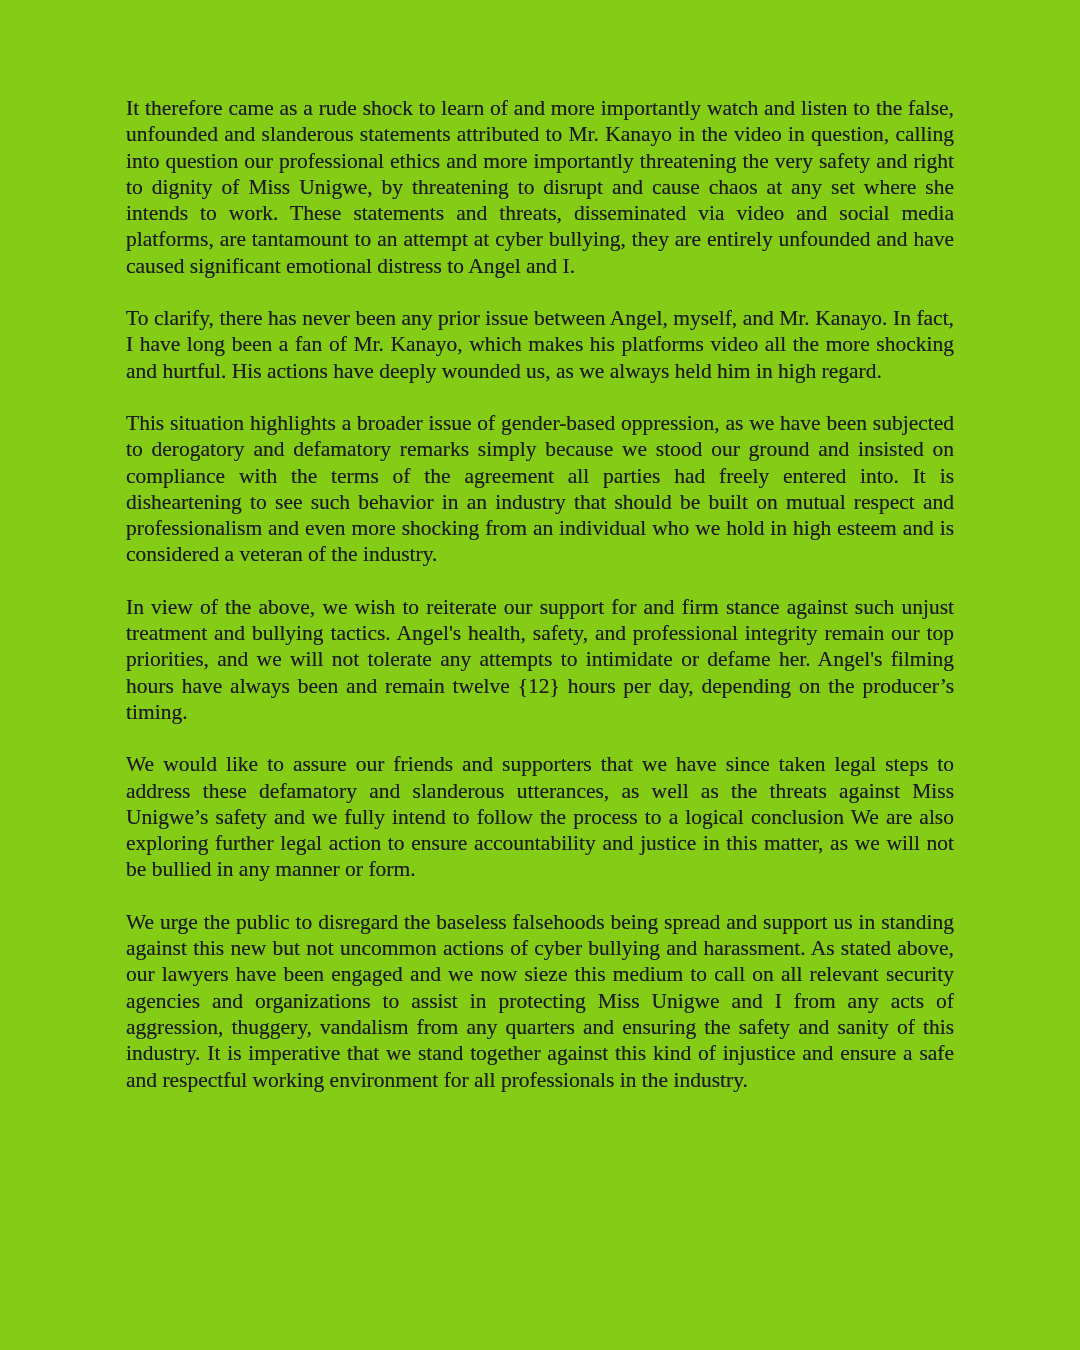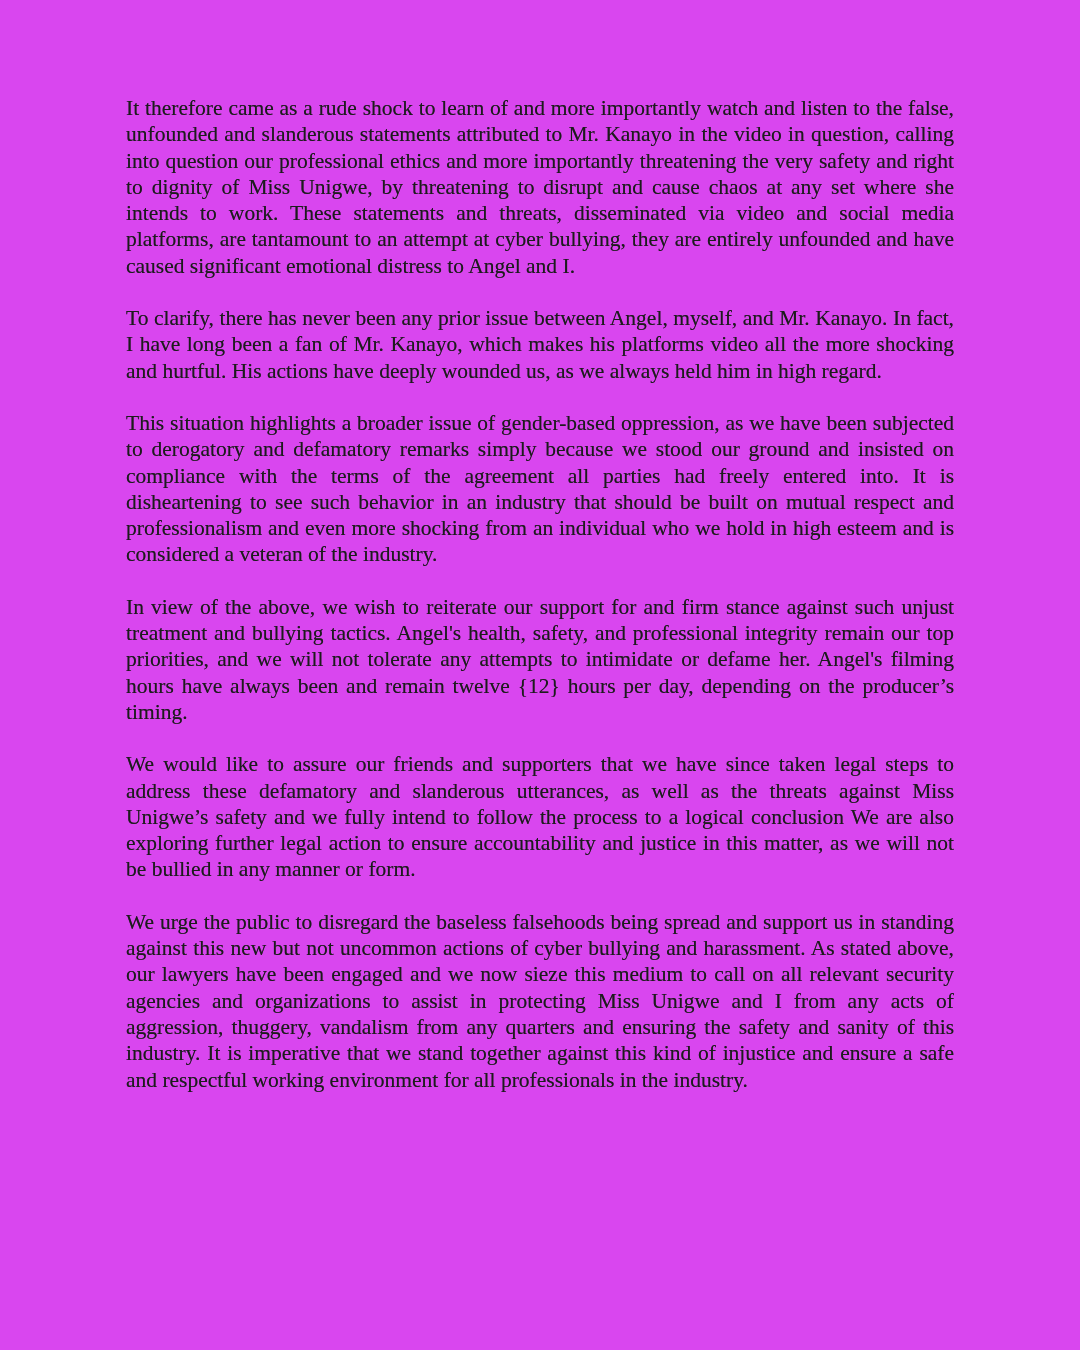--- a/index.html
+++ b/index.html
@@ -4,21 +4,21 @@
 <style>
   html, body {
     margin: 0;
     padding: 0;
     background: #ffffff;
   }
   .page {
     position: relative;
     width: 1080px;
     height: 1350px;
-    background: #d946ef;
+    background: #84cc16;
     overflow: hidden;
   }
   .content {
     position: absolute;
     left: 126px;
     top: 95px;
     width: 828px;
     font-family: "Liberation Serif", "DejaVu Serif", serif;
     font-size: 21.5px;
     line-height: 26.3px;

